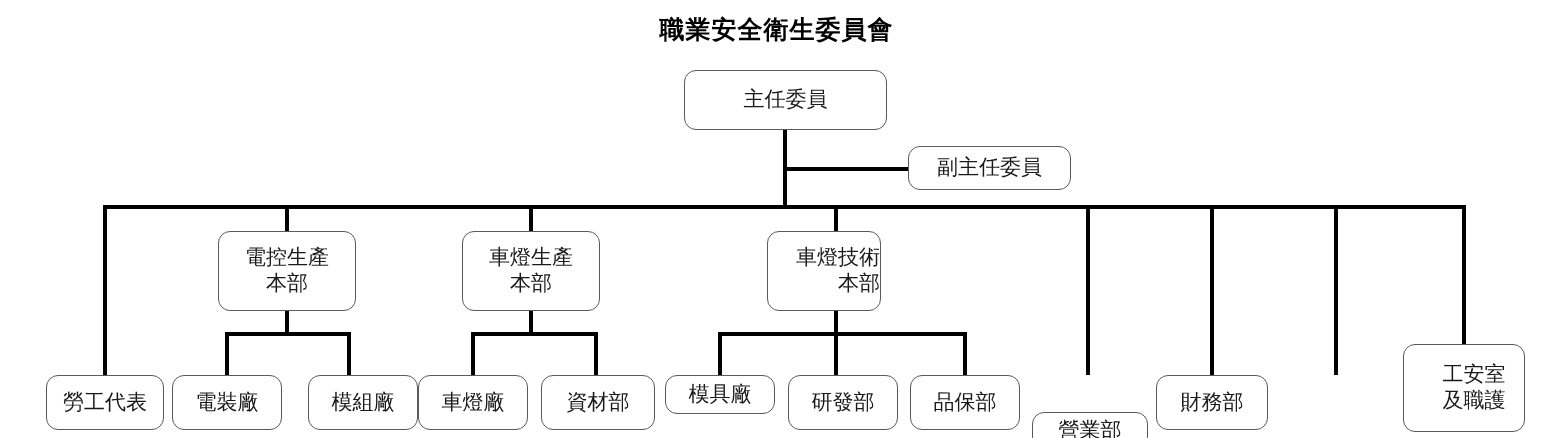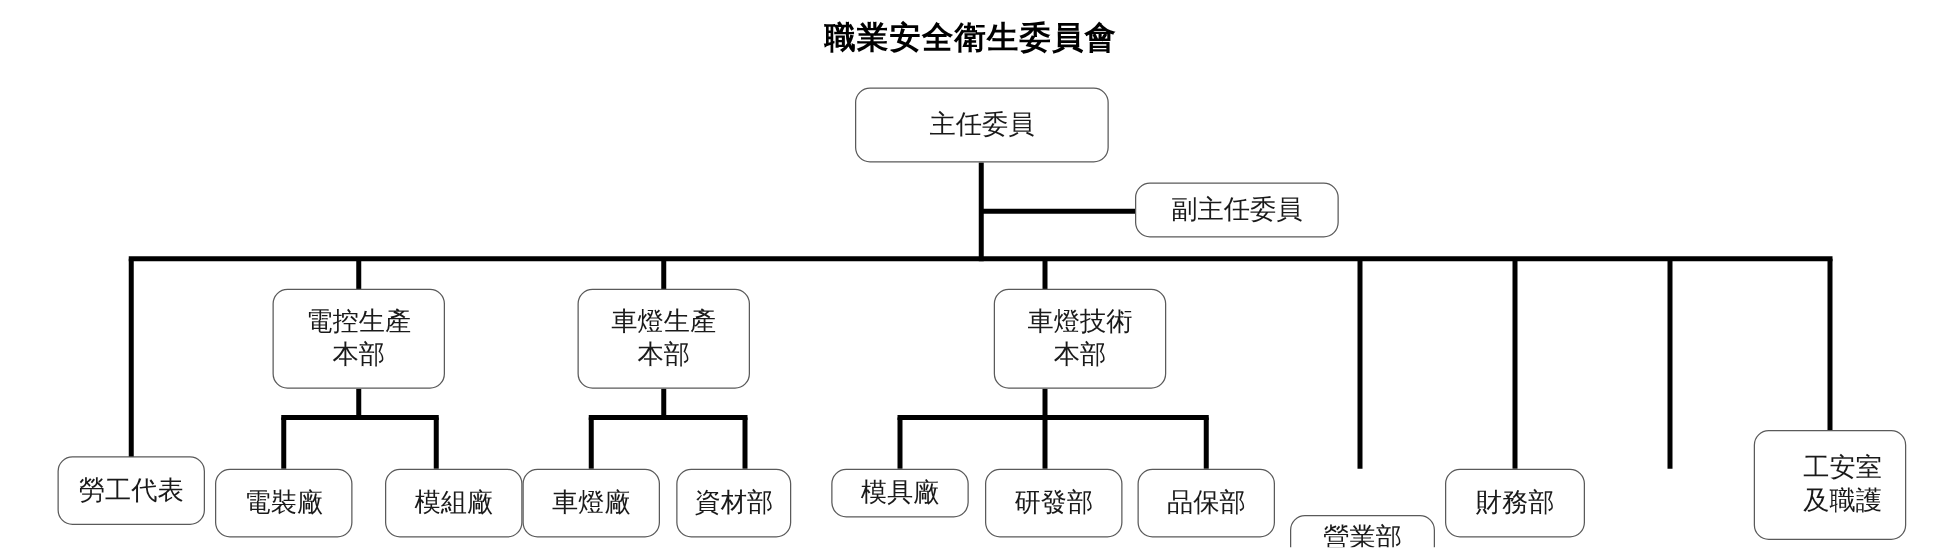--- a/index.html
+++ b/index.html
@@ -107,42 +107,42 @@
   <div class="node" style="left:218px; top:231px; width:138px; height:80px;">
     <span>電控生產</span>
     <span class="line2">本部</span>
   </div>
 
   <div class="node" style="left:462px; top:231px; width:138px; height:80px;">
     <span>車燈生產</span>
     <span class="line2">本部</span>
   </div>
 
-  <div class="node" style="left:795px; top:231px; width:138px; height:80px;">
+  <div class="node" style="left:767px; top:231px; width:114px; height:80px;align-items:flex-end;">
     <span>車燈技術</span>
     <span class="line2">本部</span>
   </div>
 
-  <div class="node" style="left:46px; top:365px; width:118px; height:55px;">
+  <div class="node" style="left:46px; top:375px; width:118px; height:55px;">
     <span>勞工代表</span>
   </div>
 
   <div class="node" style="left:172px; top:375px; width:110px; height:55px;">
     <span>電裝廠</span>
   </div>
 
   <div class="node" style="left:308px; top:375px; width:110px; height:55px;">
     <span>模組廠</span>
   </div>
 
   <div class="node" style="left:418px; top:375px; width:110px; height:55px;">
     <span>車燈廠</span>
   </div>
 
-  <div class="node" style="left:541px; top:375px; width:92px; height:55px;">
+  <div class="node" style="left:541px; top:375px; width:114px; height:55px;">
     <span>資材部</span>
   </div>
 
   <div class="node" style="left:665px; top:375px; width:110px; height:39px;">
     <span>模具廠</span>
   </div>
 
   <div class="node" style="left:788px; top:375px; width:110px; height:55px;">
     <span>研發部</span>
   </div>

